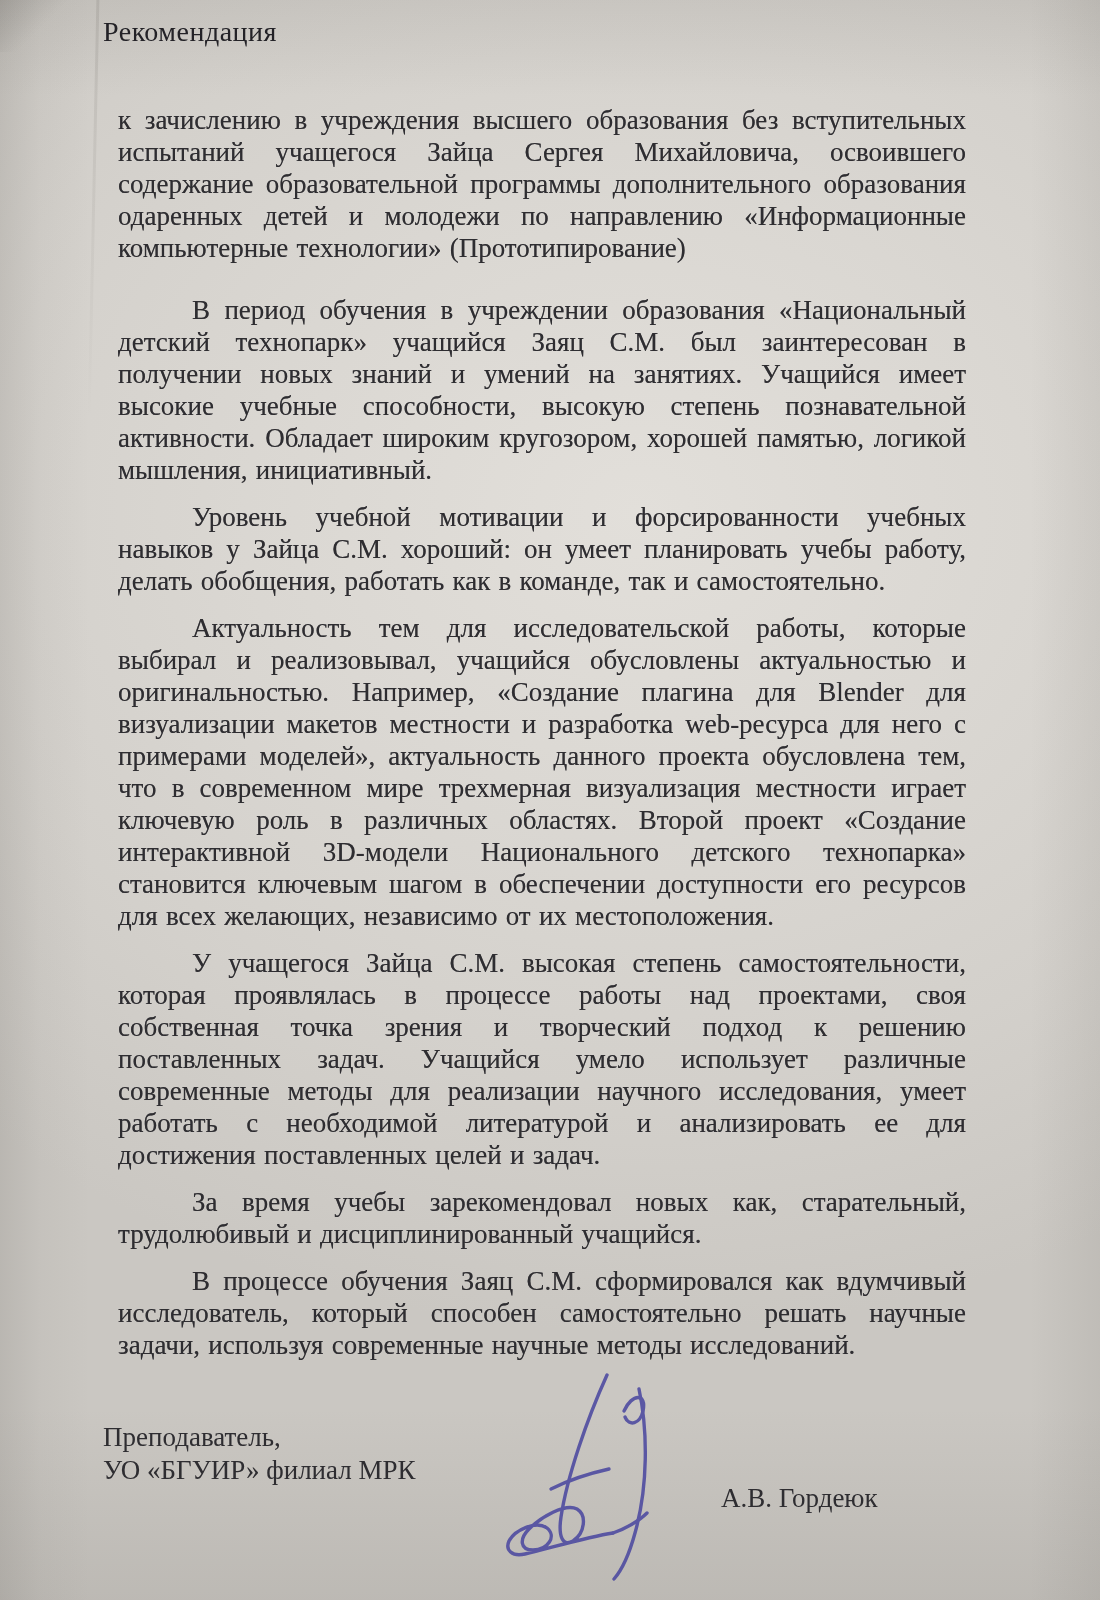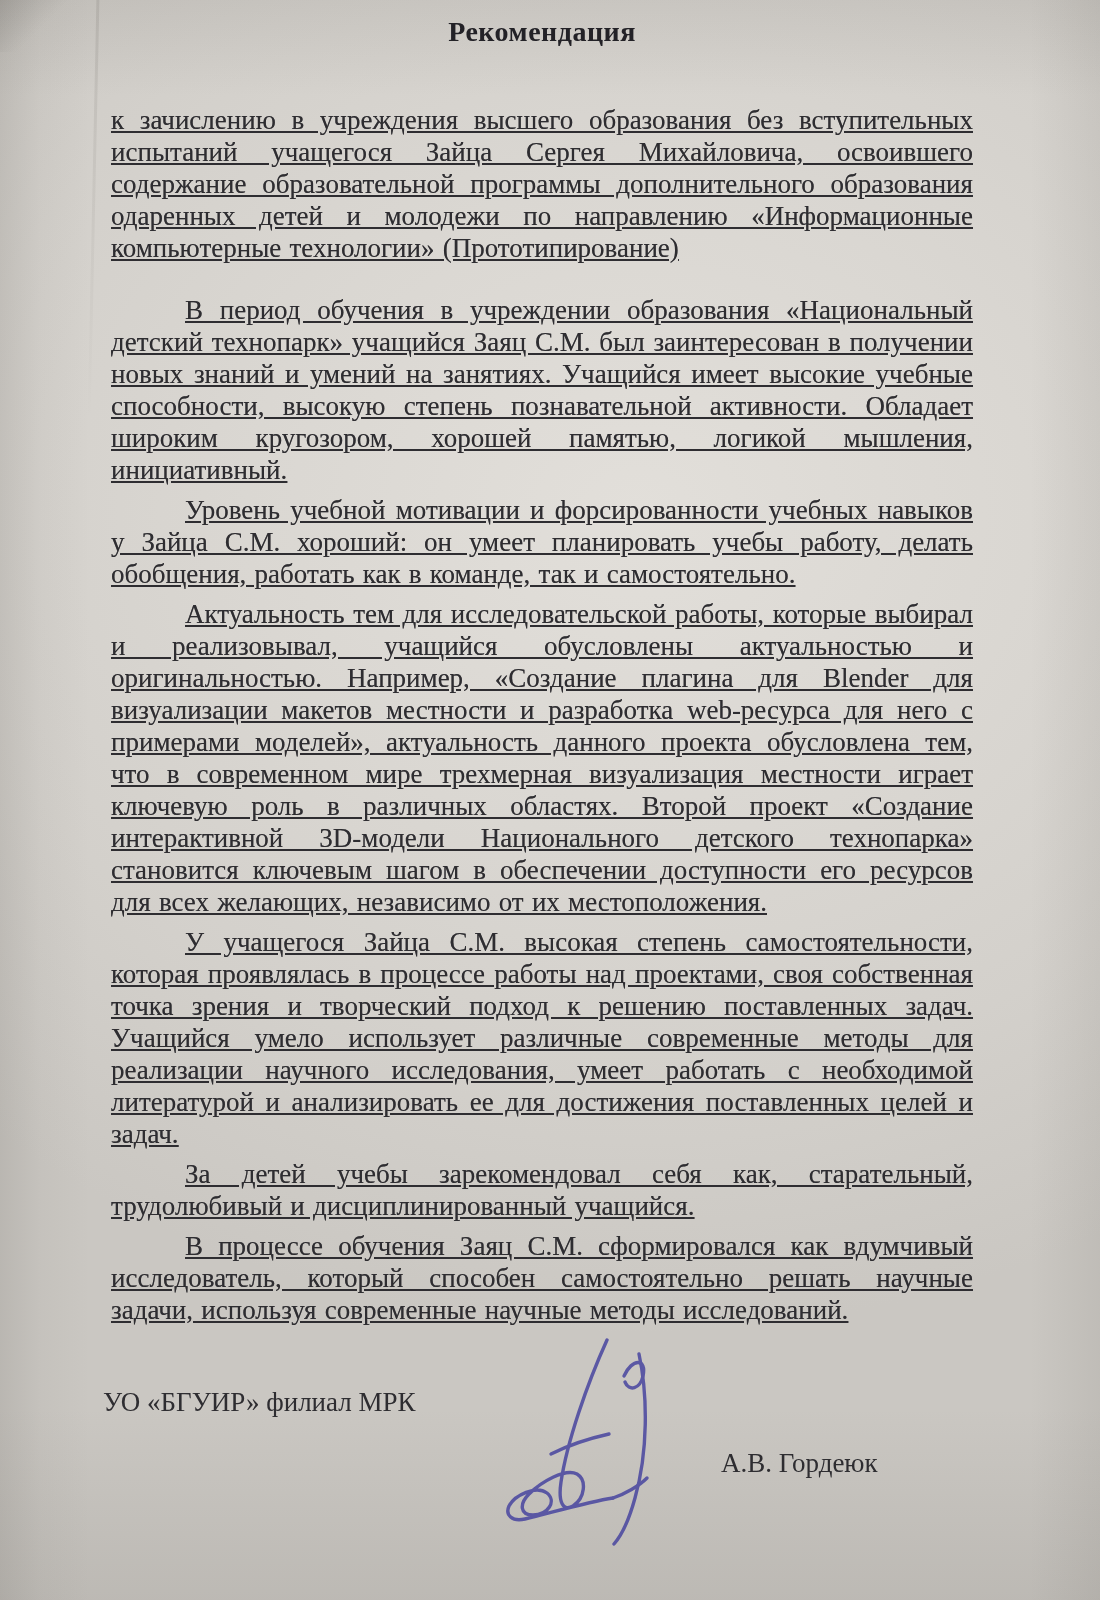--- a/index.html
+++ b/index.html
@@ -33,35 +33,33 @@
   .content {
     position: absolute;
     left: 103px;
     top: 16px;
     width: 878px;
   }
 
   .title {
     margin: 0 0 56px 0;
     font-size: 28px;
-    font-weight: bold;
-    text-align: center;
+    font-weight: normal;
     letter-spacing: 0.5px;
     color: #232227;
   }
 
   .para {
-    margin: 8px;
+    margin: 15px;
     font-size: 27px;
     line-height: 32px;
     text-align: justify;
     text-indent: 74px;
     word-spacing: 1.5px;
     text-shadow: 0 0 0.5px rgba(46,45,49,0.55);
-    text-decoration: underline;
   }
   .para.no-indent { text-indent: 0; margin-bottom: 30px; }
 
   .signoff {
     position: relative;
     margin-top: 60px;
     height: 168px;
     font-size: 27px;
   }
   .role-line { line-height: 33px; white-space: nowrap; }
@@ -90,25 +88,26 @@
   <div class="crease-vertical"></div>
 
   <div class="content">
     <h1 class="title">Рекомендация</h1>
 
     <p class="para no-indent">к зачислению в учреждения высшего образования без вступительных испытаний учащегося Зайца Сергея Михайловича, освоившего содержание образовательной программы дополнительного образования одаренных детей и молодежи по направлению «Информационные компьютерные технологии» (Прототипирование)</p>
     <p class="para">В период обучения в учреждении образования «Национальный детский технопарк» учащийся Заяц С.М. был заинтересован в получении новых знаний и умений на занятиях. Учащийся имеет высокие учебные способности, высокую степень познавательной активности. Обладает широким кругозором, хорошей памятью, логикой мышления, инициативный.</p>
     <p class="para">Уровень учебной мотивации и форсированности учебных навыков у Зайца С.М. хороший: он умеет планировать учебы работу, делать обобщения, работать как в команде, так и самостоятельно.</p>
     <p class="para">Актуальность тем для исследовательской работы, которые выбирал и реализовывал, учащийся обусловлены актуальностью и оригинальностью. Например, «Создание плагина для Blender для визуализации макетов местности и разработка web-ресурса для него с примерами моделей», актуальность данного проекта обусловлена тем, что в современном мире трехмерная визуализация местности играет ключевую роль в различных областях. Второй проект «Создание интерактивной 3D-модели Национального детского технопарка» становится ключевым шагом в обеспечении доступности его ресурсов для всех желающих, независимо от их местоположения.</p>
     <p class="para">У учащегося Зайца С.М. высокая степень самостоятельности, которая проявлялась в процессе работы над проектами, своя собственная точка зрения и творческий подход к решению поставленных задач. Учащийся умело использует различные современные методы для реализации научного исследования, умеет работать с необходимой литературой и анализировать ее для достижения поставленных целей и задач.</p>
-    <p class="para">За детей учебы зарекомендовал себя как, старательный, трудолюбивый и дисциплинированный учащийся.</p>
+    <p class="para">За время учебы зарекомендовал новых как, старательный, трудолюбивый и дисциплинированный учащийся.</p>
     <p class="para">В процессе обучения Заяц С.М. сформировался как вдумчивый исследователь, который способен самостоятельно решать научные задачи, используя современные научные методы исследований.</p>
 
     <div class="signoff">
       <div>
+        <div class="role-line">Преподаватель,</div>
         <div class="role-line">УО «БГУИР» филиал МРК</div>
       </div>
 
       <svg class="signature" viewBox="0 0 185 215" fill="none" xmlns="http://www.w3.org/2000/svg">
         <g stroke="#4c49a0" stroke-width="3.4" stroke-linecap="round" fill="none" opacity="0.88">
           <path d="M116,6 C96,50 76,108 70,148 C67,168 72,178 82,172 C94,164 96,146 86,140 C74,134 50,148 38,160 C28,170 29,181 42,181 C57,181 66,167 56,159 C45,151 24,161 18,172 C14,181 21,188 34,185 C56,180 96,168 122,164"></path>
           <path d="M122,164 C134,160 148,152 156,144"></path>
           <path d="M148,20 C157,62 157,118 144,164 C138,186 130,202 123,210"></path>
           <path d="M133,42 C141,24 156,24 152,42 C149,55 138,58 134,48"></path>
           <path d="M60,120 C76,112 100,104 118,100"></path>

